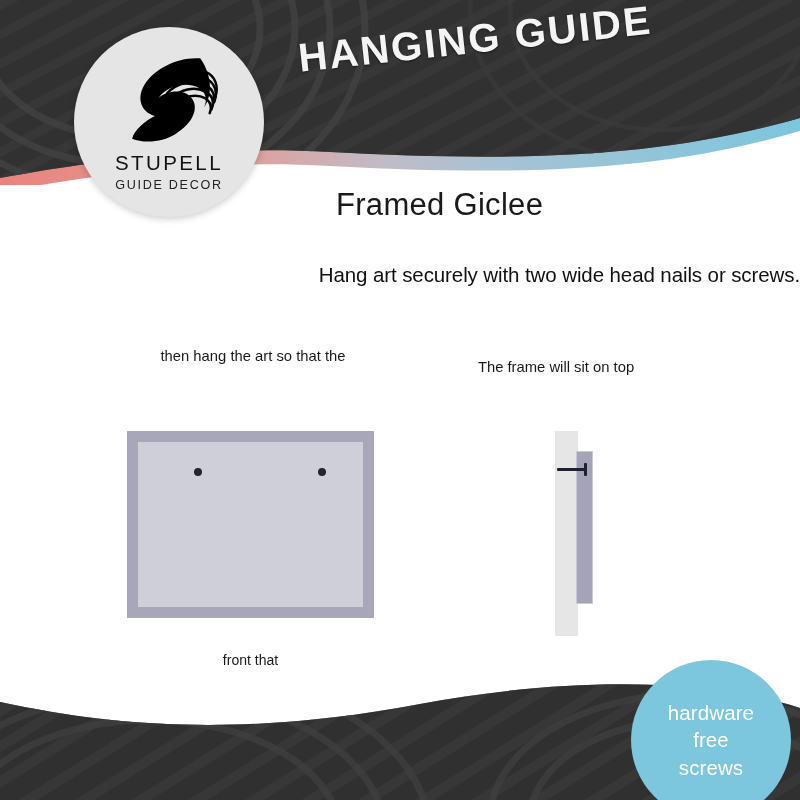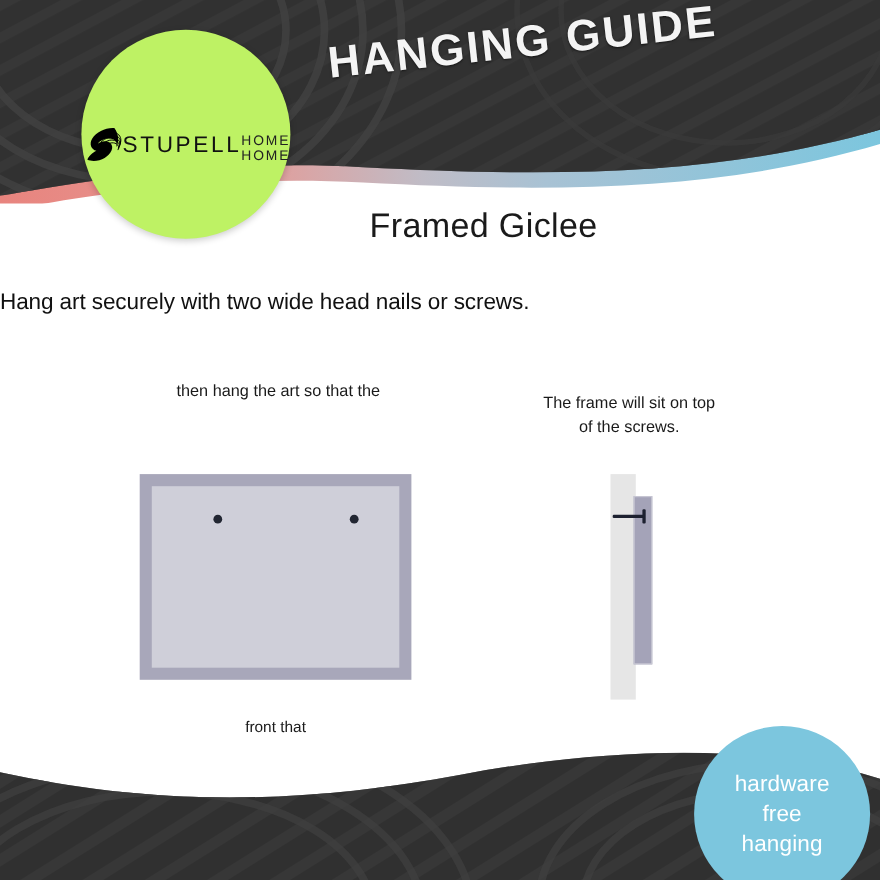--- a/index.html
+++ b/index.html
@@ -29,24 +29,24 @@
     overflow:hidden;
     pointer-events:none;
   }
 
   
   .logo-badge{
     position:absolute;
     left:74px; top:27px;
     width:190px; height:190px;
     border-radius:50%;
-    background:#bef264;
+    background:#e5e5e5;
     box-shadow:0 2px 7px rgba(0,0,0,.20);
     display:flex;
-    flex-direction:row;
+    flex-direction:column;
     align-items:center;
     justify-content:flex-start;
     padding-top:20px;
     z-index:6;
   }
   .logo-mark{ width:104px; height:104px; margin-bottom:2px; }
   .logo-name{
     font-size:20.5px;
     letter-spacing:2.4px;
     color:#111;
@@ -84,40 +84,40 @@
     font-size:31px;
     font-weight:400;
     color:#1a1a1a;
     letter-spacing:.3px;
     white-space:nowrap;
     margin-left:48px;
   }
   .intro-line{
     position:absolute;
     left:0; right:0; top:263px;
-    text-align:left;
+    text-align:right;
     font-size:20.5px;
     font-weight:400;
     color:#111;
     letter-spacing:-.1px;
   }
 
   
   .panel-front-caption{
     position:absolute;
     left:118px; top:345px;
     width:270px;
     text-align:center;
     font-size:14.8px;
     line-height:1.52;
     color:#1a1a1a;
   }
   .panel-side-caption{
     position:absolute;
-    left:456px; top:356px;
+    left:440px; top:356px;
     width:232px;
     text-align:center;
     font-size:14.8px;
     line-height:1.52;
     color:#1a1a1a;
   }
 
   
   .front-view{
     position:absolute;
@@ -263,36 +263,35 @@
       <path d="M88 12 C66 10 40 22 29 40 C20 55 26 69 40 73 C30 78 18 88 16 97 C28 102 48 101 62 92 C80 81 88 64 78 53 C70 44 52 46 44 54 C52 42 72 36 86 43 C94 47 96 56 92 64 C101 52 101 30 88 12 Z" fill="#000"></path>
       <g fill="none" stroke="#000" stroke-width="2.6" stroke-linecap="round">
         <path d="M44 40 C56 26 76 20 93 26 C104 30 108 42 104 53"></path>
         <path d="M48 45 C59 32 78 27 93 33 C103 37 107 47 103 58"></path>
         <path d="M53 49 C63 38 80 34 93 40 C102 44 105 53 101 62"></path>
         <path d="M58 54 C67 45 82 41 93 47 C101 51 103 58 100 66"></path>
         <path d="M63 59 C71 52 84 49 93 54 C99 58 101 63 98 70"></path>
       </g>
     </svg>
     <div class="logo-name">STUPELL</div>
-    <div class="logo-sub">HOME HOME</div>
+    <div class="logo-sub">GUIDE DECOR</div>
   </div>
 
   <div class="header-title">HANGING GUIDE</div>
 
   <div class="product-type">Framed Giclee</div>
 
   <div class="intro-line">Hang art securely with two wide head nails or screws.</div>
 
   <div class="panel-front-caption">
     <div>then hang the art so that the</div>
   </div>
 
   <div class="panel-side-caption">
     <div>The frame will sit on top</div>
-    <div>of the screws.</div>
   </div>
 
   <div class="front-view">
     <div class="front-view-inner">
       <div class="screw-dot left"></div>
       <div class="screw-dot right"></div>
     </div>
   </div>
   <div class="front-view-label">front that</div>
 
@@ -324,16 +323,16 @@
           <ellipse cx="690" cy="150" rx="160" ry="100"></ellipse>
           <ellipse cx="690" cy="150" rx="200" ry="126"></ellipse>
         </g>
       </g>
     </svg>
   </div>
 
   <div class="hw-badge">
     <span>hardware</span>
     <span>free</span>
-    <span>hanging</span>
+    <span>screws</span>
   </div>
 
 </div>
 
 </body></html>

